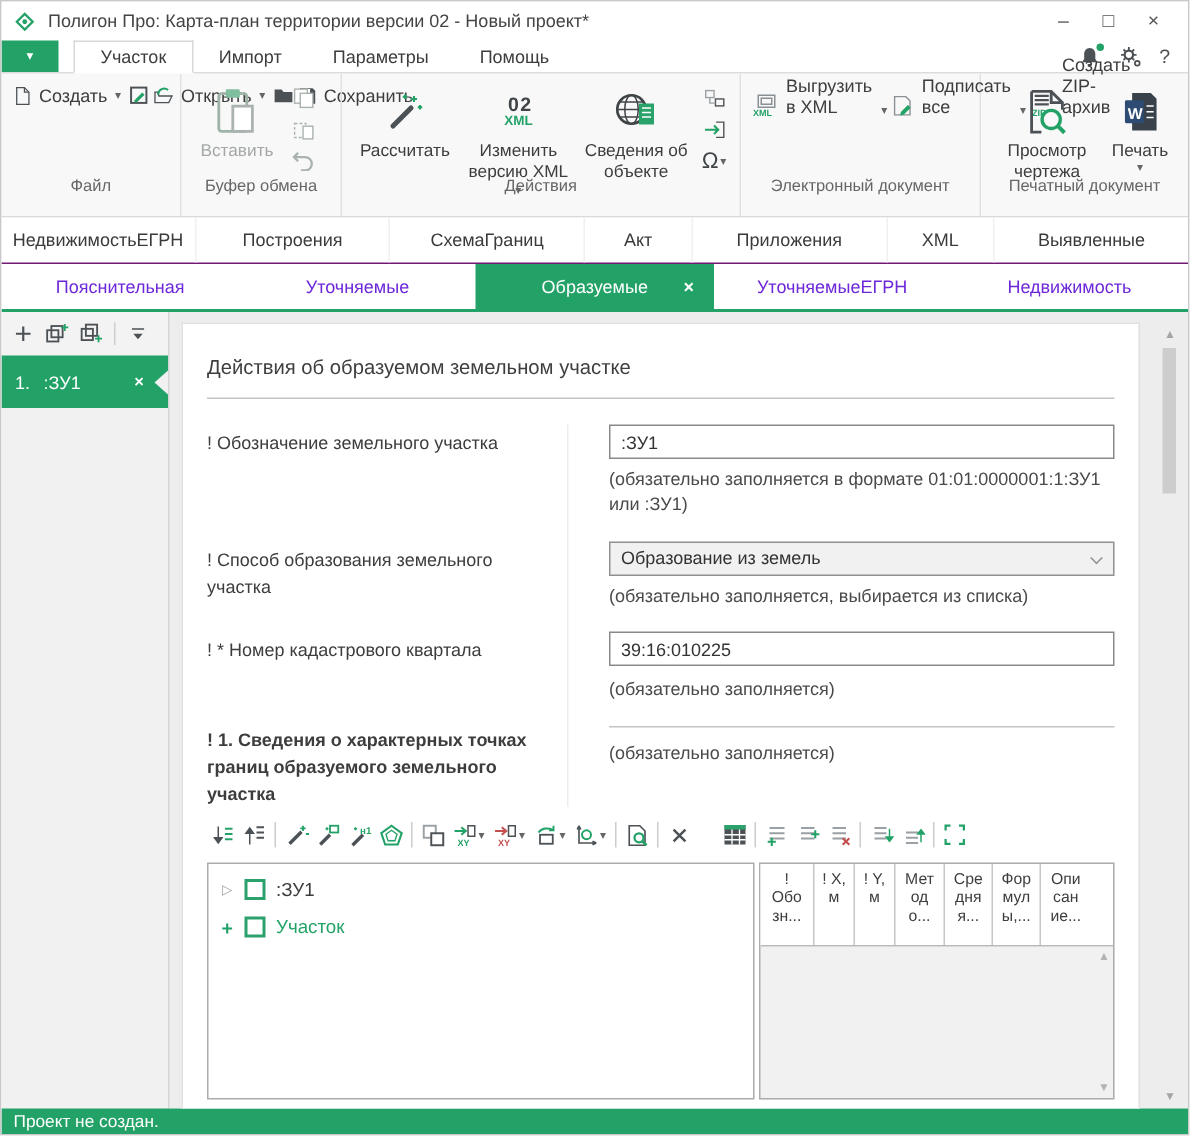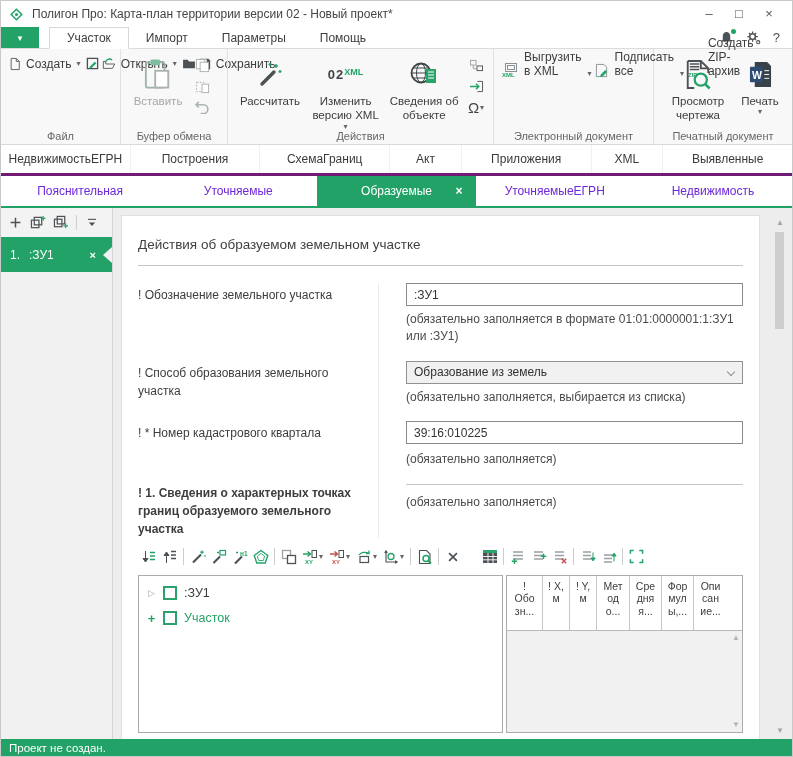--- a/index.html
+++ b/index.html
@@ -21,38 +21,38 @@
   .mtab{padding:0 17px;font-size:12px;display:flex;align-items:center;color:#3d3d3d}
   .mtab.active{background:#fff;border:1px solid #d8d8d8;border-bottom:1px solid #fff;margin-bottom:-1px;position:relative;z-index:2}
   .menu-right{margin-left:auto;display:flex;align-items:center;gap:11px;padding-right:12px}
   .mr-ic{position:relative;display:flex;align-items:center;justify-content:center;width:16px;height:16px}
   .greendot{position:absolute;top:-1px;right:-1px;width:5px;height:5px;border-radius:50%;background:var(--g)}
   .helpq{font-size:13px;color:#4c4c4c}
 
   
   .ribbon{height:96px;flex:0 0 auto;background:#f8f8f8;border-bottom:1px solid #d9d9d9;display:flex}
   .rgroup{position:relative;border-right:1px solid #e1e1e1;padding:5px 6px 16px 8px;display:flex;align-items:flex-start}
-  .rglabel{position:absolute;bottom:2px;left:0;right:0;text-align:center;font-size:11px;color:#666}
+  .rglabel{position:absolute;bottom:14px;left:0;right:0;text-align:center;font-size:11px;color:#666}
   .vstack{display:flex;flex-direction:row;gap:3px;width:100%}
   .frow{display:flex;align-items:center;gap:5px;font-size:12px;height:19px}
   .frow .push{margin-left:auto}
   .car{font-size:8px;color:#666;line-height:1}
   .bigbtn{display:flex;flex-direction:column;align-items:center;padding-top:2px;font-size:11.5px;text-align:center;line-height:1.25}
   .bicon{height:36px;display:flex;align-items:center;justify-content:center;margin-bottom:2px}
   .minicol{display:flex;flex-direction:column;gap:4px;padding-top:3px;margin-left:4px}
   .minibtn{width:22px;height:17px;display:flex;align-items:center;justify-content:center;gap:1px}
   .erow{display:flex;align-items:flex-end;gap:6px;font-size:12px;height:22px}
-  .ver02{display:flex;flex-direction:row;align-items:flex-start;line-height:1}
+  .ver02{display:flex;flex-direction:column;align-items:flex-end;line-height:1}
   .ver02 .v0{font-size:13px;font-weight:bold;color:#3f4447;letter-spacing:1px}
   .ver02 .v1{font-size:9px;font-weight:bold;color:var(--g)}
   .omg{font-size:15px;color:#3f4447;line-height:1}
   .dis{color:#a3a8a5}
 
   
-  .tabs1{height:31px;flex:0 0 auto;display:flex;background:#fff;border-bottom:3px solid #701a75}
+  .tabs1{height:31px;flex:0 0 auto;display:flex;background:#fff;border-bottom:1px solid #701a75}
   .tabs1 .dtab{flex:1;display:flex;align-items:center;justify-content:center;font-size:12px;color:#3a3a3a;border-right:1px solid #f0f0f0}
   .tabs2{height:32px;flex:0 0 auto;display:flex;background:#fff;border-bottom:2px solid var(--g)}
   .tabs2 .dtab{flex:1;display:flex;align-items:center;justify-content:center;font-size:12px;color:#6d28d9}
   .tabs2 .dtab.active{background:var(--g);color:#fff;position:relative}
   .tabclose{position:absolute;right:13px;top:50%;transform:translateY(-50%);font-weight:bold;font-size:12px;color:#fff}
 
   
   .bodyarea{flex:1;min-height:0;display:flex;background:#ededed}
   .sidebar{width:112px;flex:0 0 auto;border-right:1px solid #d4d4d4;background:#f3f3f3;display:flex;flex-direction:column}
   .sbar{height:29px;display:flex;align-items:center;padding:0 3px;gap:1px}

